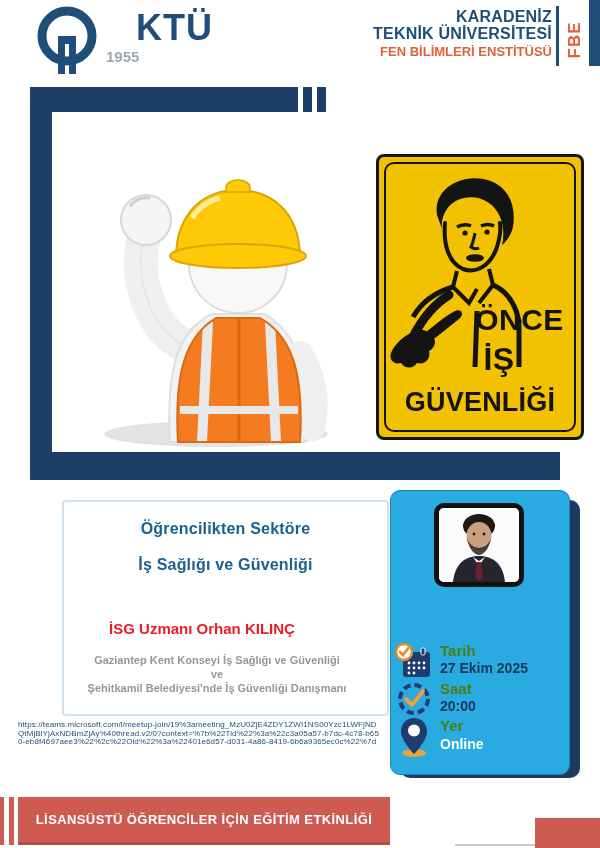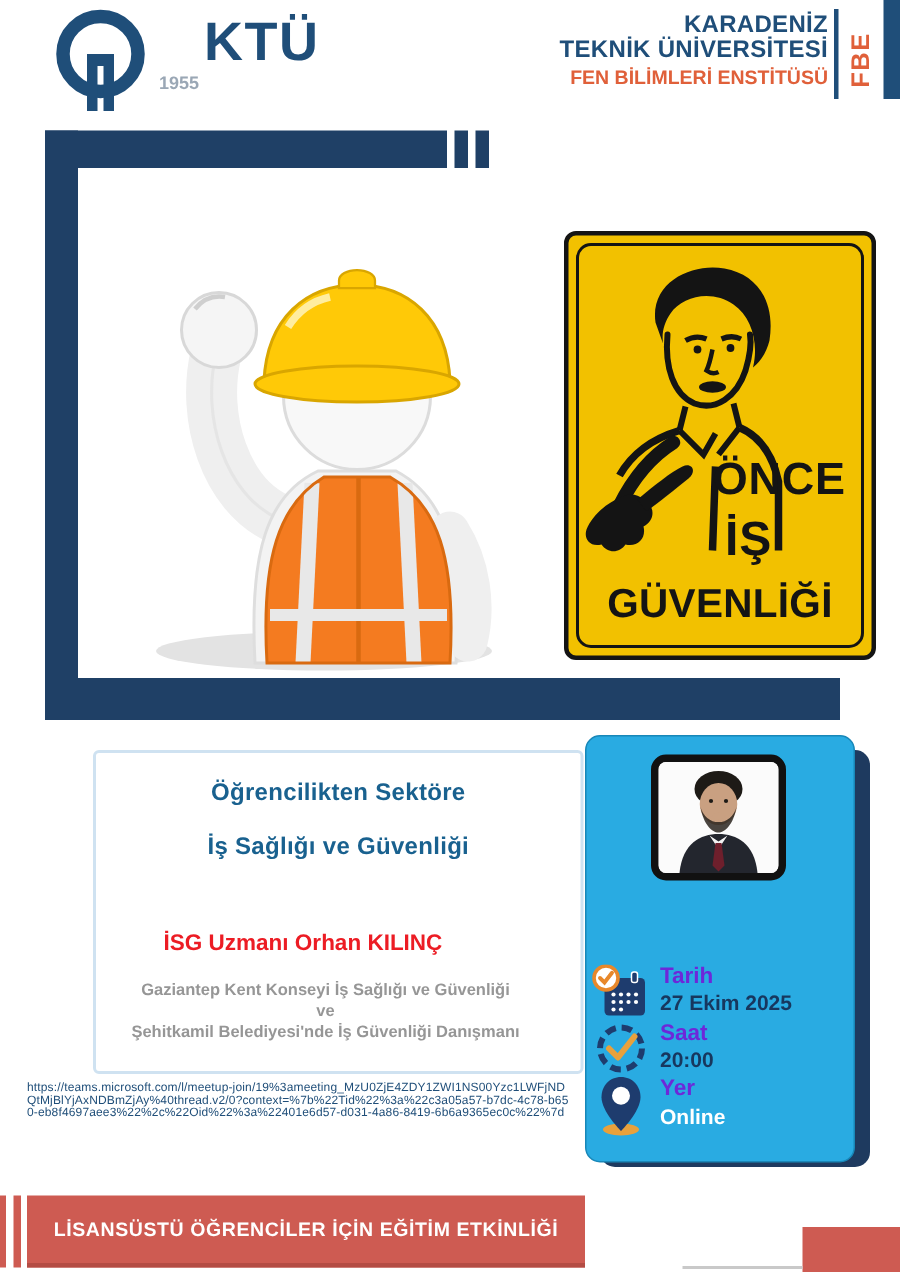--- a/index.html
+++ b/index.html
@@ -12,21 +12,21 @@
   .uni-line{font-size:16px;font-weight:800;color:#1F4E79;letter-spacing:.2px;}
   .inst-line{font-size:13px;font-weight:800;color:#E0603A;margin-top:2px;}
   .dept-line{font-size:10px;margin-top:3px;white-space:nowrap;}
   .dept-underlined{color:#8A9AAB;font-weight:700;text-decoration:underline;letter-spacing:.1px;}
   .dept-suffix{color:#E0462E;font-weight:800;margin-left:3px;}
   .fbe-divider{left:556px;top:6px;width:3px;height:60px;background:#1F4E79;}
   .fbe-tab{left:560px;top:14px;width:28px;height:52px;display:flex;align-items:center;justify-content:center;}
   .fbe-text{transform:rotate(-90deg);font-size:17px;font-weight:800;color:#E0603A;letter-spacing:1px;}
   .edge-bar{right:0;top:0;width:11px;height:66px;background:#1F4E79;}
   .logo-text{left:102px;top:10px;font-size:36px;font-weight:800;color:#1F4E79;letter-spacing:1px;line-height:1;margin-left:34px;}
-  .logo-year{left:106px;top:48px;font-size:12px;color:#9aa7b5;font-weight:700;}
+  .logo-year{left:106px;top:48px;font-size:15px;color:#9aa7b5;font-weight:700;}
 
   
   .navy{background:#1F4066;}
   .hero-top{left:30px;top:87px;width:268px;height:25px;}
   .hero-tick1{left:303px;top:87px;width:9px;height:25px;}
   .hero-tick2{left:317px;top:87px;width:9px;height:25px;}
   .hero-left{left:30px;top:87px;width:22px;height:393px;}
   .hero-bottom{left:30px;top:452px;width:530px;height:28px;}
 
   
@@ -45,21 +45,21 @@
   .evt-title2{top:556px;}
   .speaker{left:62px;top:620px;width:280px;text-align:center;font-weight:800;color:#EC1C24;font-size:15px;}
   .bio{left:42px;top:653px;width:350px;text-align:center;color:#969696;font-weight:700;font-size:11px;line-height:14px;}
   .meet-link{left:18px;top:721px;width:363px;color:#1F4E79;font-size:8px;line-height:8.6px;
              word-break:break-all;font-weight:400;letter-spacing:.1px;}
 
   
   .panel-shadow{left:400px;top:500px;width:180px;height:278px;background:#1E3A5F;border-radius:10px;}
   .panel{left:390px;top:490px;width:180px;height:285px;background:#29ABE2;border-radius:10px;border:1px solid #1887b8;box-sizing:border-box;}
   .photo-frame{left:434px;top:503px;width:90px;height:84px;background:#fff;border:5px solid #111;border-radius:10px;box-sizing:border-box;overflow:hidden;}
-  .info-label{color:#6d28d9;font-weight:800;font-size:15px;}
+  .info-label{color:#4d7c0f;font-weight:800;font-size:15px;}
   .info-value{color:#17375E;font-weight:800;font-size:14px;}
   .info-value.light{color:#fff;}
 
   
   .banner{left:18px;top:797px;width:372px;height:48px;background:#CE5B52;border-bottom:3px solid #b44c44;
           display:flex;align-items:center;justify-content:center;box-sizing:border-box;}
   .banner-text{color:#fff;font-weight:800;font-size:13px;letter-spacing:.4px;text-align:left;}
   .side-bar1{left:0;top:797px;width:4px;height:48px;background:#CE5B52;}
   .side-bar2{left:9px;top:797px;width:5px;height:48px;background:#CE5B52;}
   .corner-red{left:535px;top:818px;width:65px;height:30px;background:#CE5B52;}

